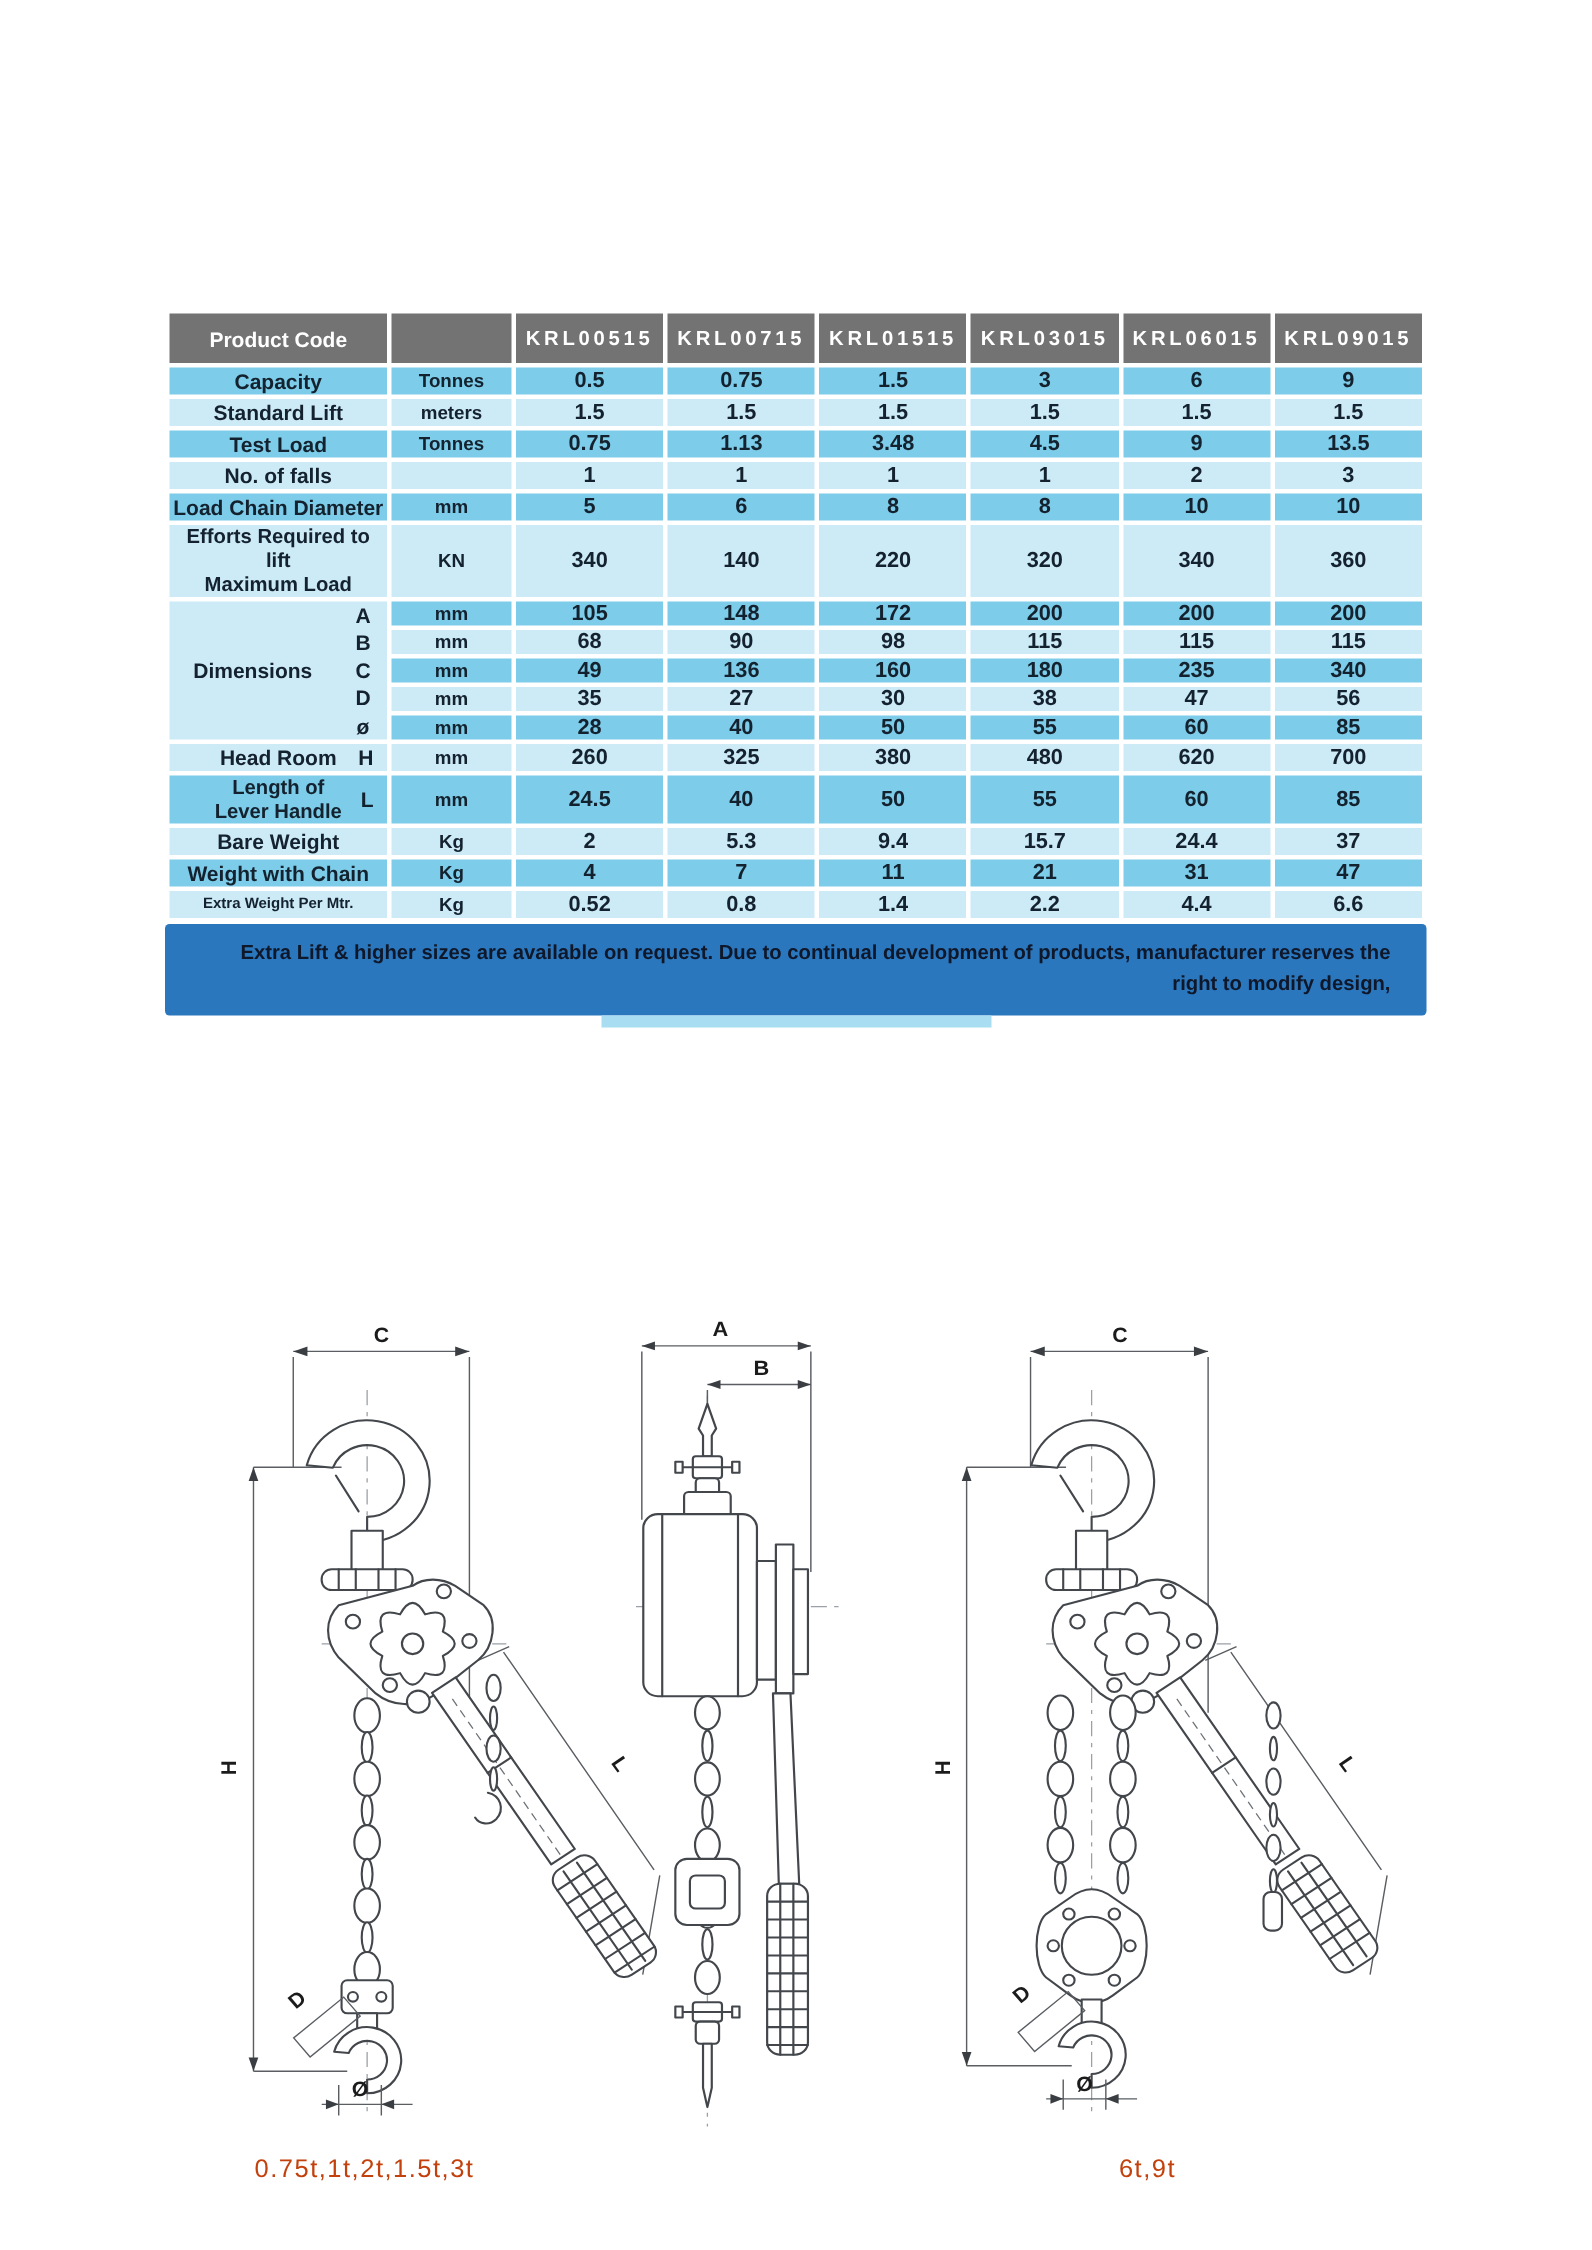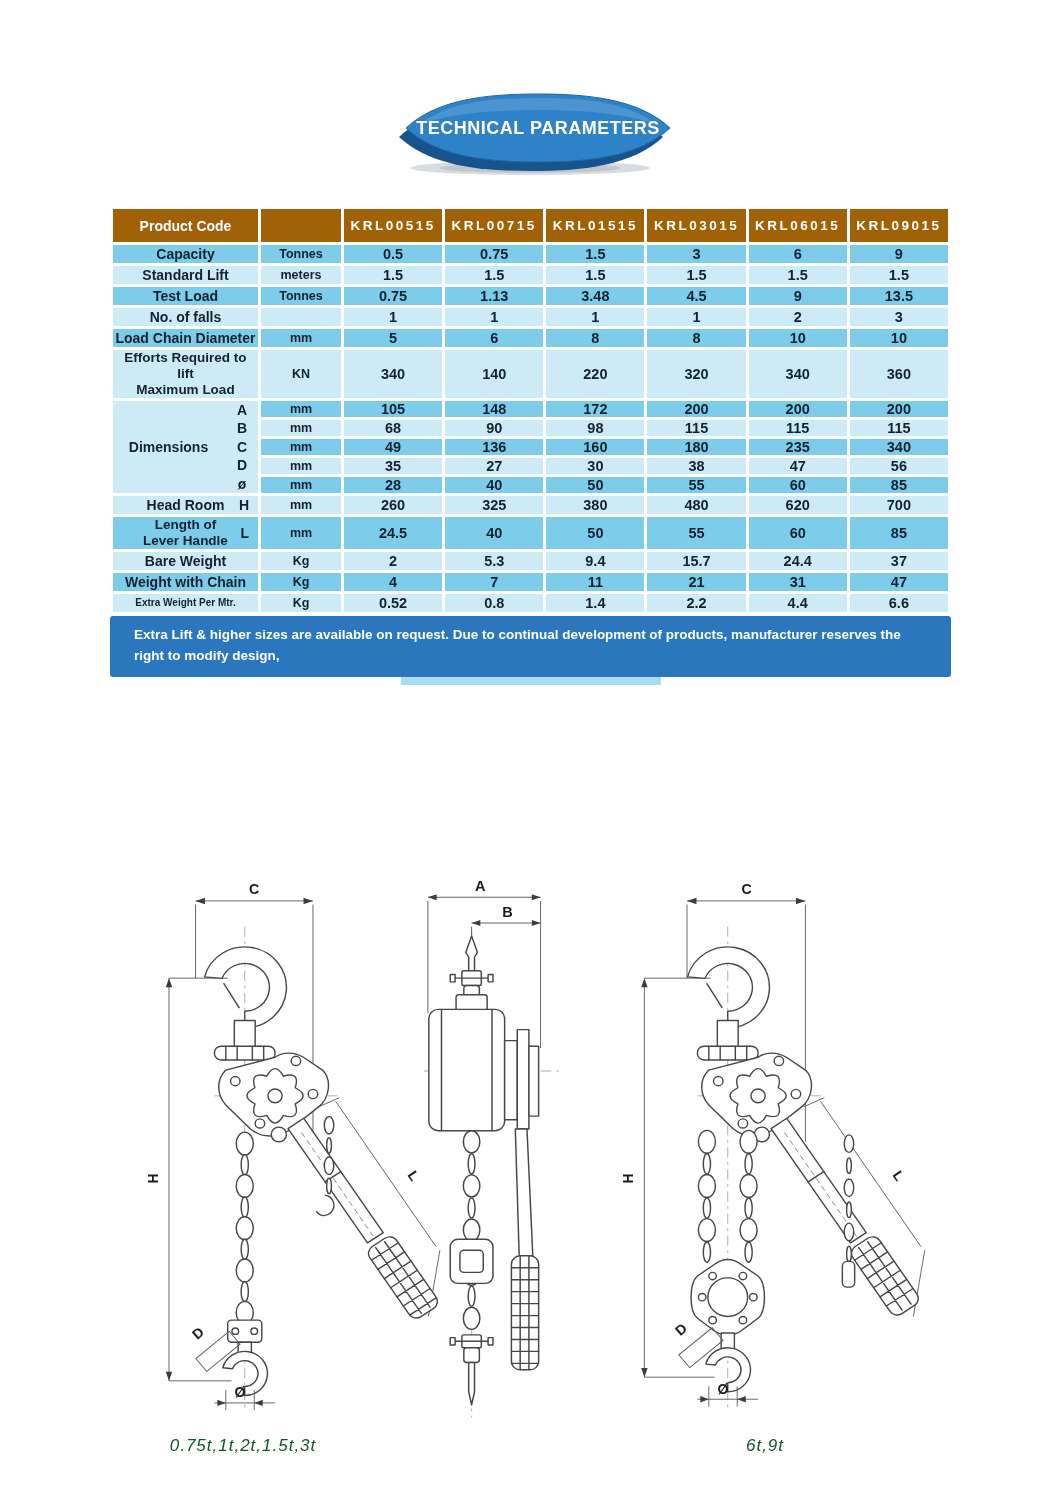--- a/index.html
+++ b/index.html
@@ -9,67 +9,57 @@
   
   .badge-wrap{position:absolute;left:380px;top:84px;width:316px;height:96px;}
   .badge-wrap svg{display:block;}
 
   
   .tablewrap{position:absolute;left:110px;top:206px;width:841px;}
   table.specs{border-collapse:separate;border-spacing:3px;width:100%;table-layout:fixed;}
   table.specs td{text-align:center;vertical-align:middle;color:#13222e;font-weight:bold;padding:0 2px;}
   tr.dark td{background:#7dcce9;}
   tr.light td{background:#cdebf7;}
-  tr.hdr td{background:#a16207;color:#ffffff;height:33px;font-size:14px;}
+  tr.hdr td{background:#737373;color:#ffffff;height:33px;font-size:14px;}
   tr.hdr td.val{letter-spacing:2.5px;font-size:13.5px;}
   td.lblcell{font-size:14px;position:relative;height:18px;}
   td.unit{font-size:12.5px;}
   td.val{font-size:14.5px;}
   .l1,.l2{display:block;line-height:1.18;font-size:13.5px;}
   td.dimblock{background:#cdebf7 !important;}
   .dimwrap{position:absolute;left:0;top:0;right:0;bottom:0;}
   .dimgrouplabel{position:absolute;left:0;right:34px;top:50%;transform:translateY(-50%);font-size:14px;}
   .dimletters{position:absolute;top:0;bottom:0;right:4px;width:24px;display:flex;flex-direction:column;}
   .dimletters span{flex:1;display:flex;align-items:center;justify-content:center;font-size:14px;}
   .sublet{position:absolute;right:9px;top:50%;transform:translateY(-50%);font-size:14px;}
   .lblmid{display:inline-block;padding:0 18px;}
-  .footerband{margin-top:1px;background:#2b77bd;color:#ffffff;text-align:left;font-size:13.5px;font-weight:bold;padding:9px 24px 11px;border-radius:3px;line-height:1.55;}
+  .footerband{margin-top:1px;background:#2b77bd;color:#0f172a;text-align:right;font-size:13.5px;font-weight:bold;padding:9px 24px 11px;border-radius:3px;line-height:1.55;}
   .understrip{margin:0 auto;width:260px;height:8px;background:#a9ddf1;}
 
   
   .svg-left{position:absolute;left:133px;top:866px;}
   .svg-mid{position:absolute;left:424px;top:866px;}
   .svg-right{position:absolute;left:616px;top:866px;}
-  .caption{position:absolute;font-size:17px;color:#14532d;letter-spacing:1px;text-align:center;font-weight:normal;font-style:italic;}
+  .caption{position:absolute;font-size:17px;color:#c2410c;letter-spacing:1px;text-align:center;font-weight:normal;}
   .cap-left{left:138px;top:1436px;width:210px;}
   .cap-right{left:680px;top:1436px;width:170px;}
   svg text{font-family:"Liberation Sans",sans-serif;}
   .ln{stroke:#43474c;stroke-width:1.5;fill:none;stroke-linejoin:round;stroke-linecap:round;}
   .wh{stroke:#43474c;stroke-width:1.5;fill:#ffffff;stroke-linejoin:round;}
   .dim{stroke:#5a5e63;stroke-width:1;fill:none;}
   .arr{fill:#3a3e42;stroke:none;}
   .cdash{stroke:#9aa0a6;stroke-width:0.9;fill:none;stroke-dasharray:11 5 3 5;}
   .ddash{stroke:#6d7277;stroke-width:0.9;fill:none;stroke-dasharray:6 4;}
   .dimtxt{font-size:15px;font-weight:bold;fill:#1b1b1b;}
 </style>
 </head>
 <body>
 
 <div class="page">
 
-  <div class="badge-wrap">
-    <svg width="316" height="96" viewBox="0 0 316 96">
-      <ellipse cx="150" cy="84" rx="120" ry="7" fill="#aab4bd" opacity="0.45"></ellipse>
-      <ellipse cx="150" cy="84" rx="90" ry="5" fill="#8f9aa5" opacity="0.35"></ellipse>
-      <path d="M19,53 C49,25 97,19 151,19 C205,19 253,25 283,53 C253,81 205,87 151,87 C97,87 49,81 19,53 Z" fill="#17548e"></path>
-      <path d="M26,44 C56,16 104,10 158,10 C212,10 260,16 290,44 C260,72 212,78 158,78 C104,78 56,72 26,44 Z" fill="#2e83c8" stroke="#1d66a5" stroke-width="1"></path>
-      <path d="M40,40 C70,18 110,14 158,14 C206,14 246,18 276,40 C246,30 206,26 158,26 C110,26 70,30 40,40 Z" fill="#ffffff" opacity="0.14"></path>
-      <text x="158" y="50" text-anchor="middle" font-size="18" font-weight="bold" fill="#ffffff" letter-spacing="0.5">TECHNICAL PARAMETERS</text>
-    </svg>
-  </div>
 
   <div class="tablewrap">
     <table class="specs">
       <colgroup>
           <col style="width:145px">
           <col style="width:80px">
           <col>
           <col>
           <col>
           <col>

